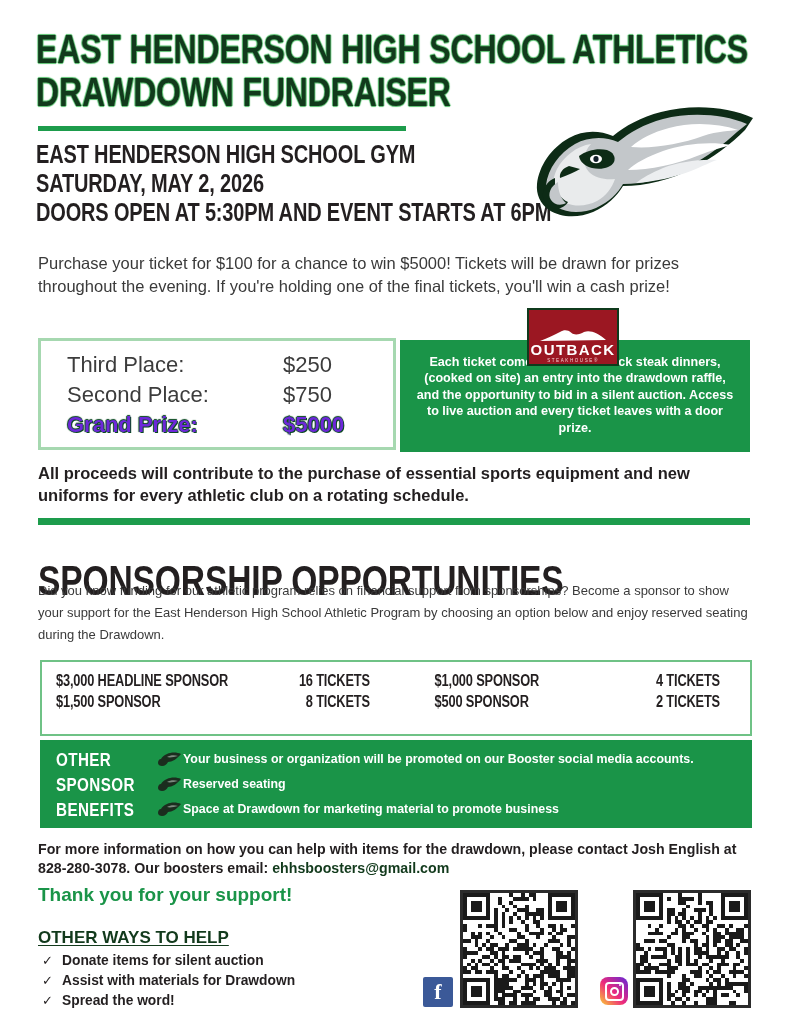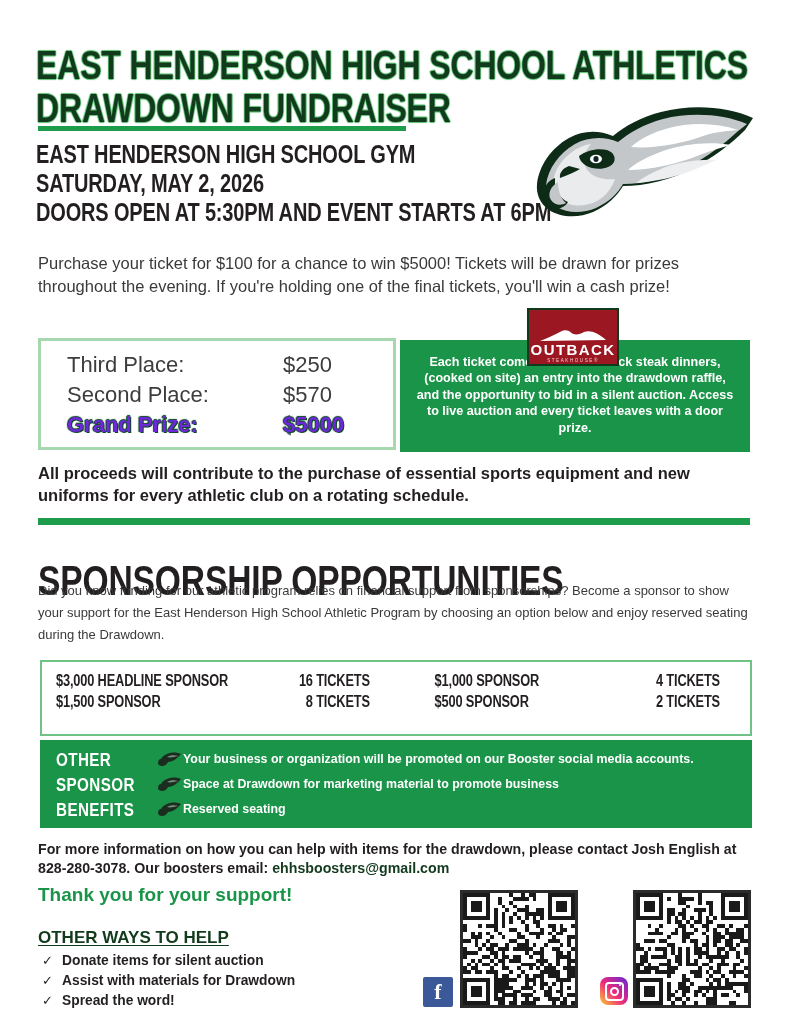--- a/index.html
+++ b/index.html
@@ -17,21 +17,21 @@
     font-family:"Liberation Sans", sans-serif;
     font-weight:bold;
     transform:scaleX(.80);
     transform-origin:left center;
     display:inline-block;
     white-space:nowrap;
     letter-spacing:-0.2px;
   }
 
   
-  .hdr{position:absolute;left:36px;top:44px;width:700px;}
+  .hdr{position:absolute;left:36px;top:28px;width:700px;}
   .title-line{
     display:block;
     font-size:40px;line-height:43px;
     color:#123a1c;
     text-shadow:
        0 0 1px #5ec274, 1px 0 1px #5ec274, -1px 0 1px #5ec274,
        0 1px 1px #5ec274, 0 -1px 1px #5ec274;
   }
   .rule-short{
     position:absolute;left:38px;top:126px;width:368px;height:5px;
@@ -228,21 +228,21 @@
 
   <div class="intro">Purchase your ticket for $100 for a chance to win $5000! Tickets will be drawn for prizes throughout the evening. If you're holding one of the final tickets, you'll win a cash prize!</div>
 
   <div class="prizebox">
     <div class="prow">
       <span class="pl">Third Place:</span>
       <span class="pv">$250</span>
     </div>
     <div class="prow">
       <span class="pl">Second Place:</span>
-      <span class="pv">$570</span>
+      <span class="pv">$750</span>
     </div>
     <div class="prow grand">
       <span class="pl">Grand Prize:</span>
       <span class="pv">$5000</span>
     </div>
   </div>
 
   <div class="greenbox">
     <p>Each ticket comes with 2 Outback steak dinners, (cooked on site) an entry into the drawdown raffle, and the opportunity to bid in a silent auction. Access to live auction and every ticket leaves with a door prize.</p>
   </div>
@@ -295,31 +295,31 @@
         <span class="bt">Your business or organization will be promoted on our Booster social media accounts.</span>
       </div>
       <div class="ben-item">
         <span class="bi">
           <svg viewBox="0 0 26 17" xmlns="http://www.w3.org/2000/svg">
             <path d="M24 3 C20 1 14 1 10 3 C7 4 5 6 4 8 C2 8 1 10 1 12 C1 14 3 15 5 15
                      C8 15 10 13 11 11 C15 11 20 8 24 3 Z" fill="#1b2d1e"></path>
             <path d="M21 5 C18 4 13 4 10 6 C13 7 17 6 21 5 Z" fill="#7d8b80"></path>
           </svg>
         </span>
-        <span class="bt">Space at Drawdown for marketing material to promote business</span>
+        <span class="bt">Reserved seating</span>
       </div>
       <div class="ben-item">
         <span class="bi">
           <svg viewBox="0 0 26 17" xmlns="http://www.w3.org/2000/svg">
             <path d="M24 3 C20 1 14 1 10 3 C7 4 5 6 4 8 C2 8 1 10 1 12 C1 14 3 15 5 15
                      C8 15 10 13 11 11 C15 11 20 8 24 3 Z" fill="#1b2d1e"></path>
             <path d="M21 5 C18 4 13 4 10 6 C13 7 17 6 21 5 Z" fill="#7d8b80"></path>
           </svg>
         </span>
-        <span class="bt">Reserved seating</span>
+        <span class="bt">Space at Drawdown for marketing material to promote business</span>
       </div>
     </div>
   </div>
 
   <div class="contact">
     <span>For more information on how you can help with items for the drawdown, please contact Josh English at</span>
     <br>
     <span>828-280-3078. Our boosters email: </span><span class="email">ehhsboosters@gmail.com</span>
   </div>
   <div class="thanks">Thank you for your support!</div>

